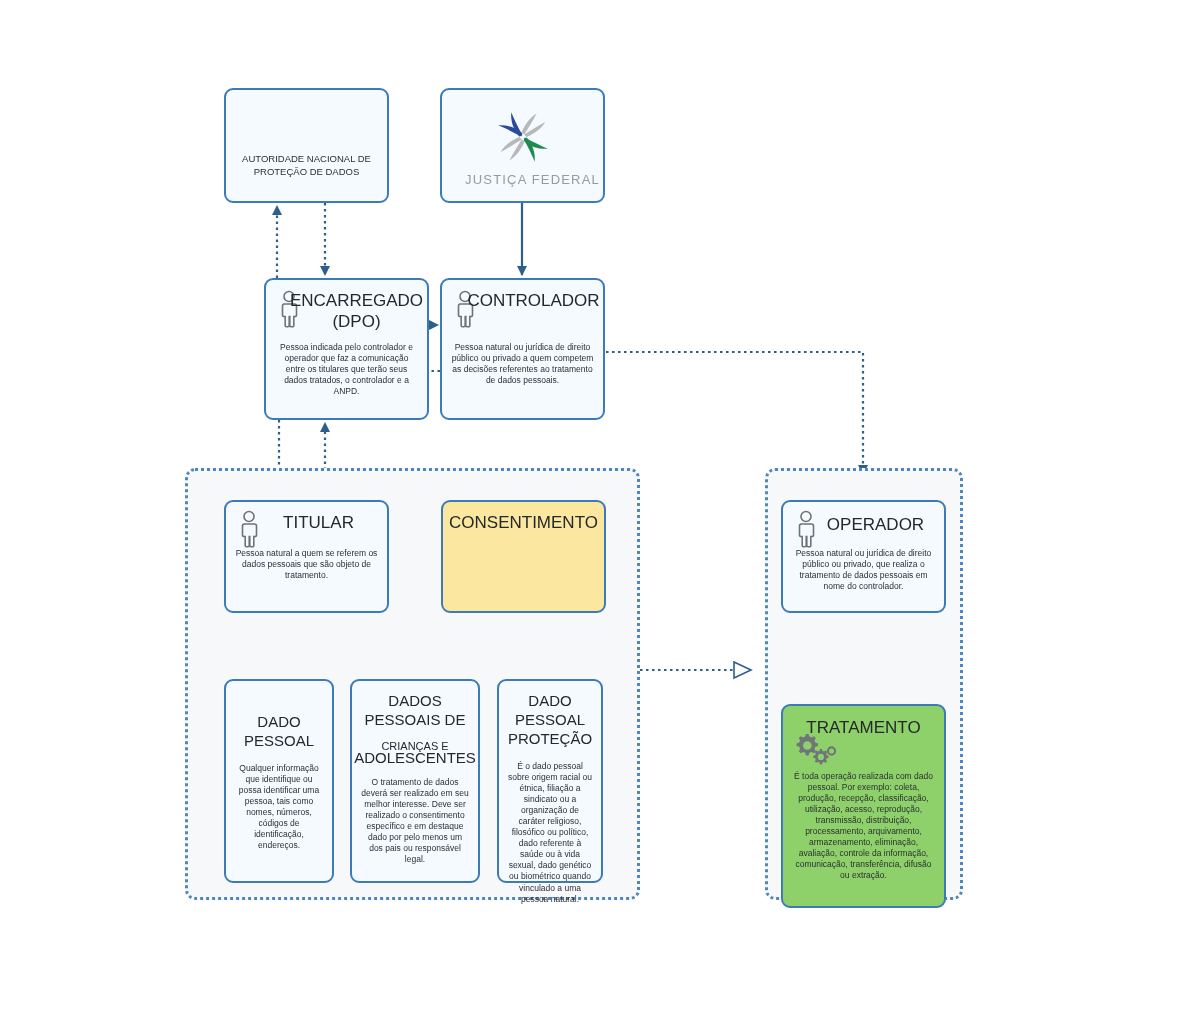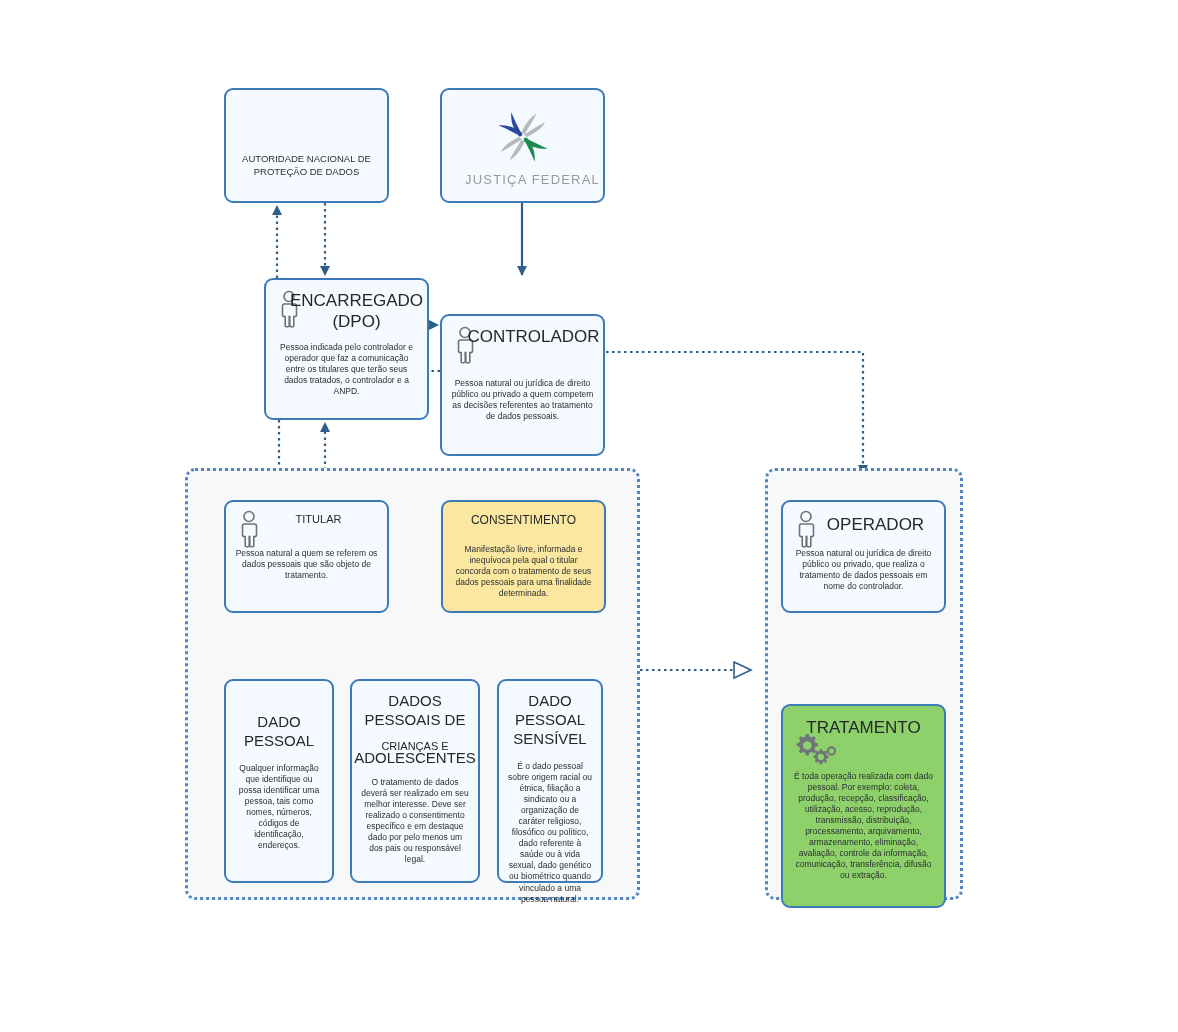--- a/index.html
+++ b/index.html
@@ -115,65 +115,64 @@
       <svg width="22" height="38" viewBox="0 0 22 38">
         <circle cx="11" cy="6.5" r="5" fill="none" stroke="#6d7377" stroke-width="1.6"></circle>
         <path d="M5.5,14 h11 a2,2 0 0 1 2,2 v9 a1.5,1.5 0 0 1 -1.5,1.5 h-1.2 v9 a1.2,1.2 0 0 1 -1.2,1.2 h-1.6 a1.2,1.2 0 0 1 -1.2,-1.2 v-9 h-0.6 v9 a1.2,1.2 0 0 1 -1.2,1.2 h-1.6 a1.2,1.2 0 0 1 -1.2,-1.2 v-9 h-1.2 a1.5,1.5 0 0 1 -1.5,-1.5 v-9 a2,2 0 0 1 2,-2 z" fill="none" stroke="#6d7377" stroke-width="1.6"></path>
       </svg>
     </div>
     <div class="title" style="top:11px;left:20px;font-size:17px;">ENCARREGADO</div>
     <div class="title" style="top:32px;left:20px;font-size:17px;">(DPO)</div>
     <div class="body" style="top:62px;font-size:8.5px;">Pessoa indicada pelo controlador e operador que faz a comunicação entre os titulares que terão seus dados tratados, o controlador e a ANPD.</div>
   </div>
 
-  <div class="node" style="left:440px;top:278px;width:165px;height:142px;margin-top:36px;">
+  <div class="node" style="left:440px;top:278px;width:165px;height:142px;">
     <div class="ico" style="left:12px;top:10px;">
       <svg width="22" height="38" viewBox="0 0 22 38">
         <circle cx="11" cy="6.5" r="5" fill="none" stroke="#6d7377" stroke-width="1.6"></circle>
         <path d="M5.5,14 h11 a2,2 0 0 1 2,2 v9 a1.5,1.5 0 0 1 -1.5,1.5 h-1.2 v9 a1.2,1.2 0 0 1 -1.2,1.2 h-1.6 a1.2,1.2 0 0 1 -1.2,-1.2 v-9 h-0.6 v9 a1.2,1.2 0 0 1 -1.2,1.2 h-1.6 a1.2,1.2 0 0 1 -1.2,-1.2 v-9 h-1.2 a1.5,1.5 0 0 1 -1.5,-1.5 v-9 a2,2 0 0 1 2,-2 z" fill="none" stroke="#6d7377" stroke-width="1.6"></path>
       </svg>
     </div>
     <div class="title" style="top:11px;left:22px;font-size:17px;">CONTROLADOR</div>
     <div class="body" style="top:62px;font-size:8.5px;">Pessoa natural ou jurídica de direito público ou privado a quem competem as decisões referentes ao tratamento de dados pessoais.</div>
   </div>
 
   <div class="node" style="left:224px;top:500px;width:165px;height:113px;">
     <div class="ico" style="left:12px;top:8px;">
       <svg width="22" height="38" viewBox="0 0 22 38">
         <circle cx="11" cy="6.5" r="5" fill="none" stroke="#6d7377" stroke-width="1.6"></circle>
         <path d="M5.5,14 h11 a2,2 0 0 1 2,2 v9 a1.5,1.5 0 0 1 -1.5,1.5 h-1.2 v9 a1.2,1.2 0 0 1 -1.2,1.2 h-1.6 a1.2,1.2 0 0 1 -1.2,-1.2 v-9 h-0.6 v9 a1.2,1.2 0 0 1 -1.2,1.2 h-1.6 a1.2,1.2 0 0 1 -1.2,-1.2 v-9 h-1.2 a1.5,1.5 0 0 1 -1.5,-1.5 v-9 a2,2 0 0 1 2,-2 z" fill="none" stroke="#6d7377" stroke-width="1.6"></path>
       </svg>
     </div>
-    <div class="title" style="top:11px;left:24px;font-size:11px;">TITULAR</div>
+    <div class="title" style="top:11px;left:24px;font-size:17px;">TITULAR</div>
     <div class="body" style="top:46px;font-size:8.5px;">Pessoa natural a quem se referem os dados pessoais que são objeto de tratamento.</div>
   </div>
 
   <div class="node" style="left:441px;top:500px;width:165px;height:113px;background:#fbe79f;">
-    <div class="title" style="top:11px;font-size:12px;">CONSENTIMENTO</div>
-    <div class="body" style="top:42px;font-size:8.5px;">Manifestação livre, informada e inequívoca pela qual o titular concorda com o tratamento de seus dados pessoais para uma finalidade determinada.</div>
+    <div class="title" style="top:11px;font-size:17px;">CONSENTIMENTO</div>
   </div>
 
   <div class="node" style="left:224px;top:679px;width:110px;height:204px;">
     <div class="title" style="top:32px;font-size:15px;">DADO</div>
     <div class="title" style="top:51px;font-size:15px;">PESSOAL</div>
     <div class="body" style="top:82px;font-size:8.5px;">Qualquer informação que identifique ou possa identificar uma pessoa, tais como nomes, números, códigos de identificação, endereços.</div>
   </div>
 
   <div class="node" style="left:350px;top:679px;width:130px;height:204px;">
     <div class="title" style="top:11px;font-size:15px;">DADOS</div>
     <div class="title" style="top:30px;font-size:15px;">PESSOAIS DE</div>
     <div class="title" style="top:59px;font-size:11px;">CRIANÇAS E</div>
     <div class="title" style="top:68px;font-size:15px;">ADOLESCENTES</div>
     <div class="body" style="top:96px;font-size:8.5px;">O tratamento de dados deverá ser realizado em seu melhor interesse. Deve ser realizado o consentimento específico e em destaque dado por pelo menos um dos pais ou responsável legal.</div>
   </div>
 
   <div class="node" style="left:497px;top:679px;width:106px;height:204px;">
     <div class="title" style="top:11px;font-size:15px;">DADO</div>
     <div class="title" style="top:30px;font-size:15px;">PESSOAL</div>
-    <div class="title" style="top:49px;font-size:15px;">SENSÍVEL</div>
+    <div class="title" style="top:49px;font-size:15px;">PROTEÇÃO</div>
     <div class="body" style="top:80px;font-size:8.5px;">É o dado pessoal sobre origem racial ou étnica, filiação a sindicato ou a organização de caráter religioso, filosófico ou político, dado referente à saúde ou à vida sexual, dado genético ou biométrico quando vinculado a uma pessoa natural.</div>
   </div>
 
   <div class="node" style="left:781px;top:500px;width:165px;height:113px;">
     <div class="ico" style="left:12px;top:8px;">
       <svg width="22" height="38" viewBox="0 0 22 38">
         <circle cx="11" cy="6.5" r="5" fill="none" stroke="#6d7377" stroke-width="1.6"></circle>
         <path d="M5.5,14 h11 a2,2 0 0 1 2,2 v9 a1.5,1.5 0 0 1 -1.5,1.5 h-1.2 v9 a1.2,1.2 0 0 1 -1.2,1.2 h-1.6 a1.2,1.2 0 0 1 -1.2,-1.2 v-9 h-0.6 v9 a1.2,1.2 0 0 1 -1.2,1.2 h-1.6 a1.2,1.2 0 0 1 -1.2,-1.2 v-9 h-1.2 a1.5,1.5 0 0 1 -1.5,-1.5 v-9 a2,2 0 0 1 2,-2 z" fill="none" stroke="#6d7377" stroke-width="1.6"></path>
       </svg>
     </div>

